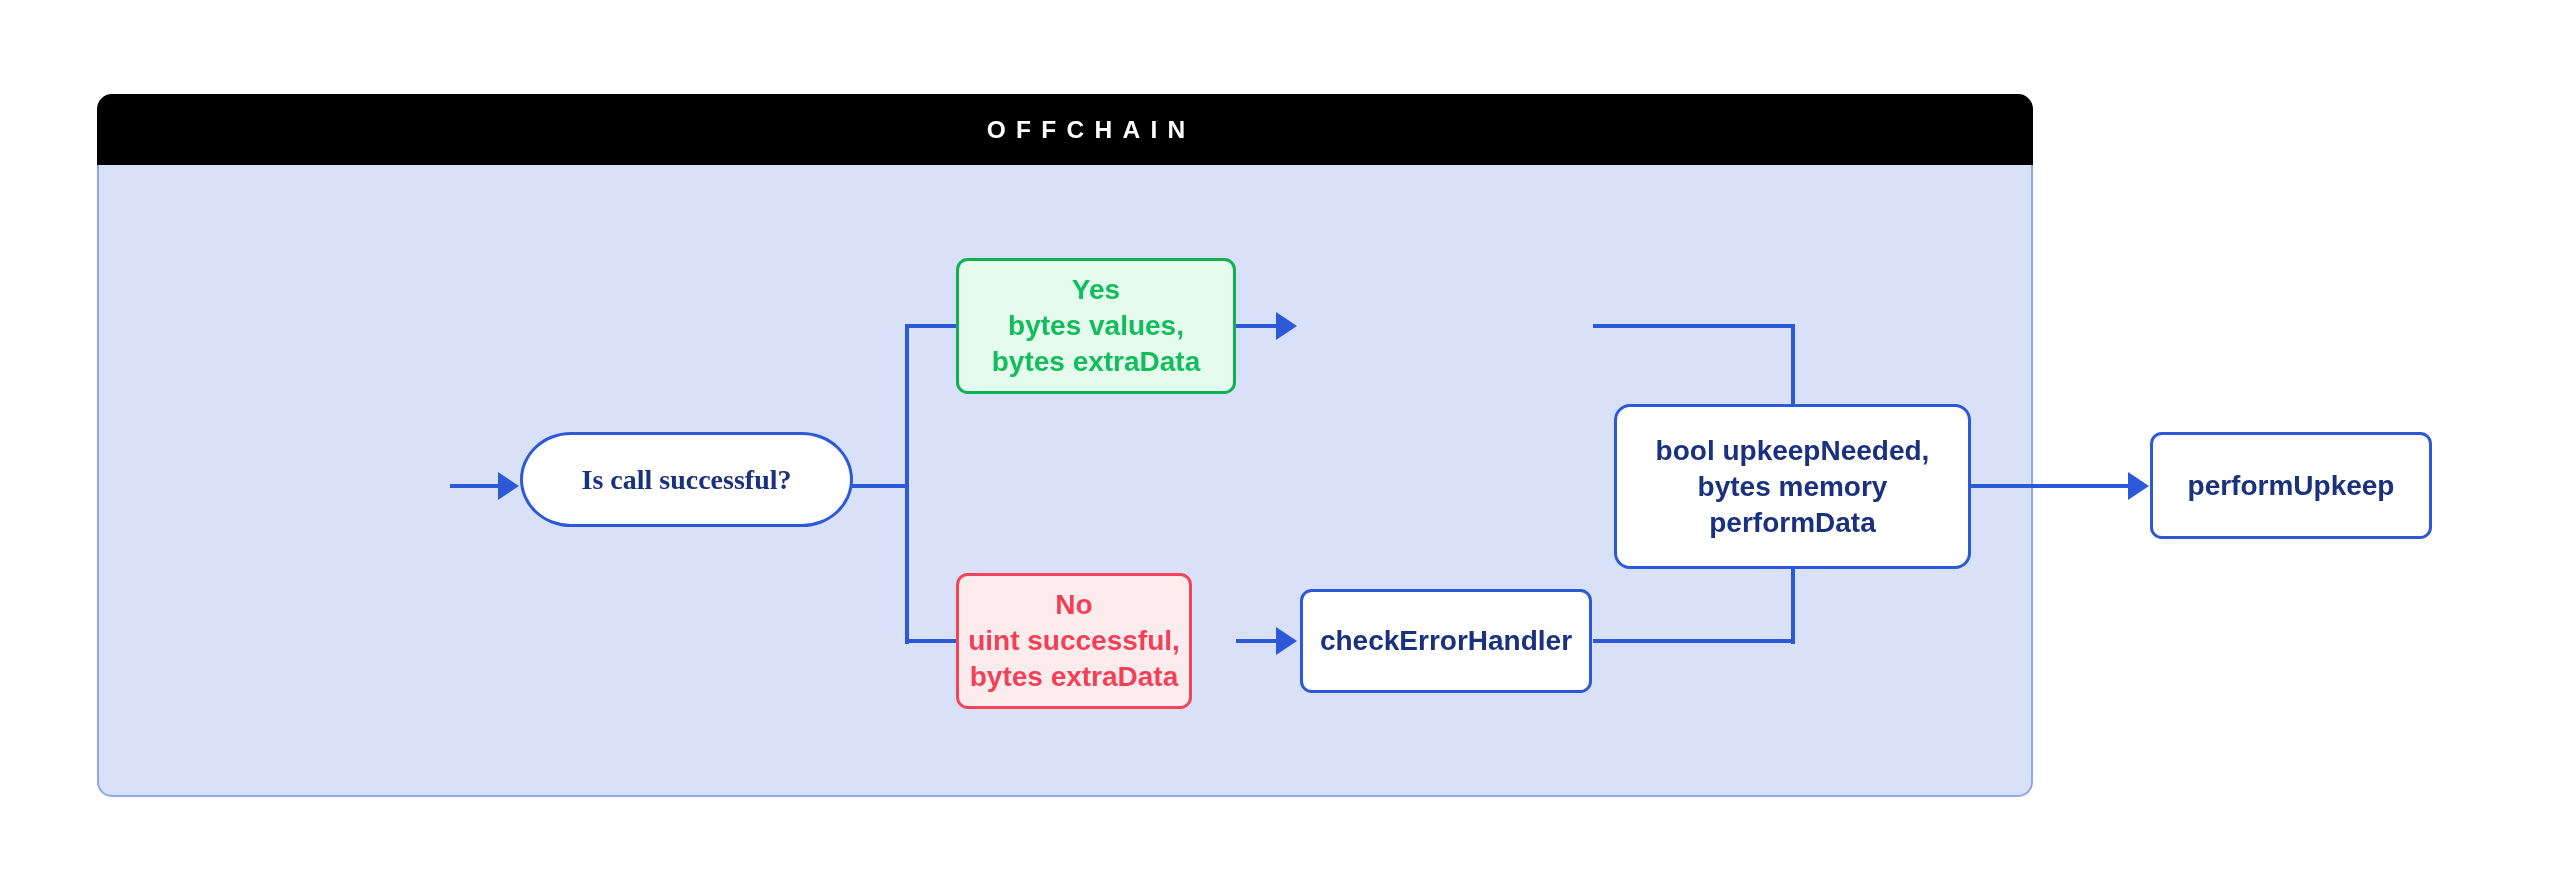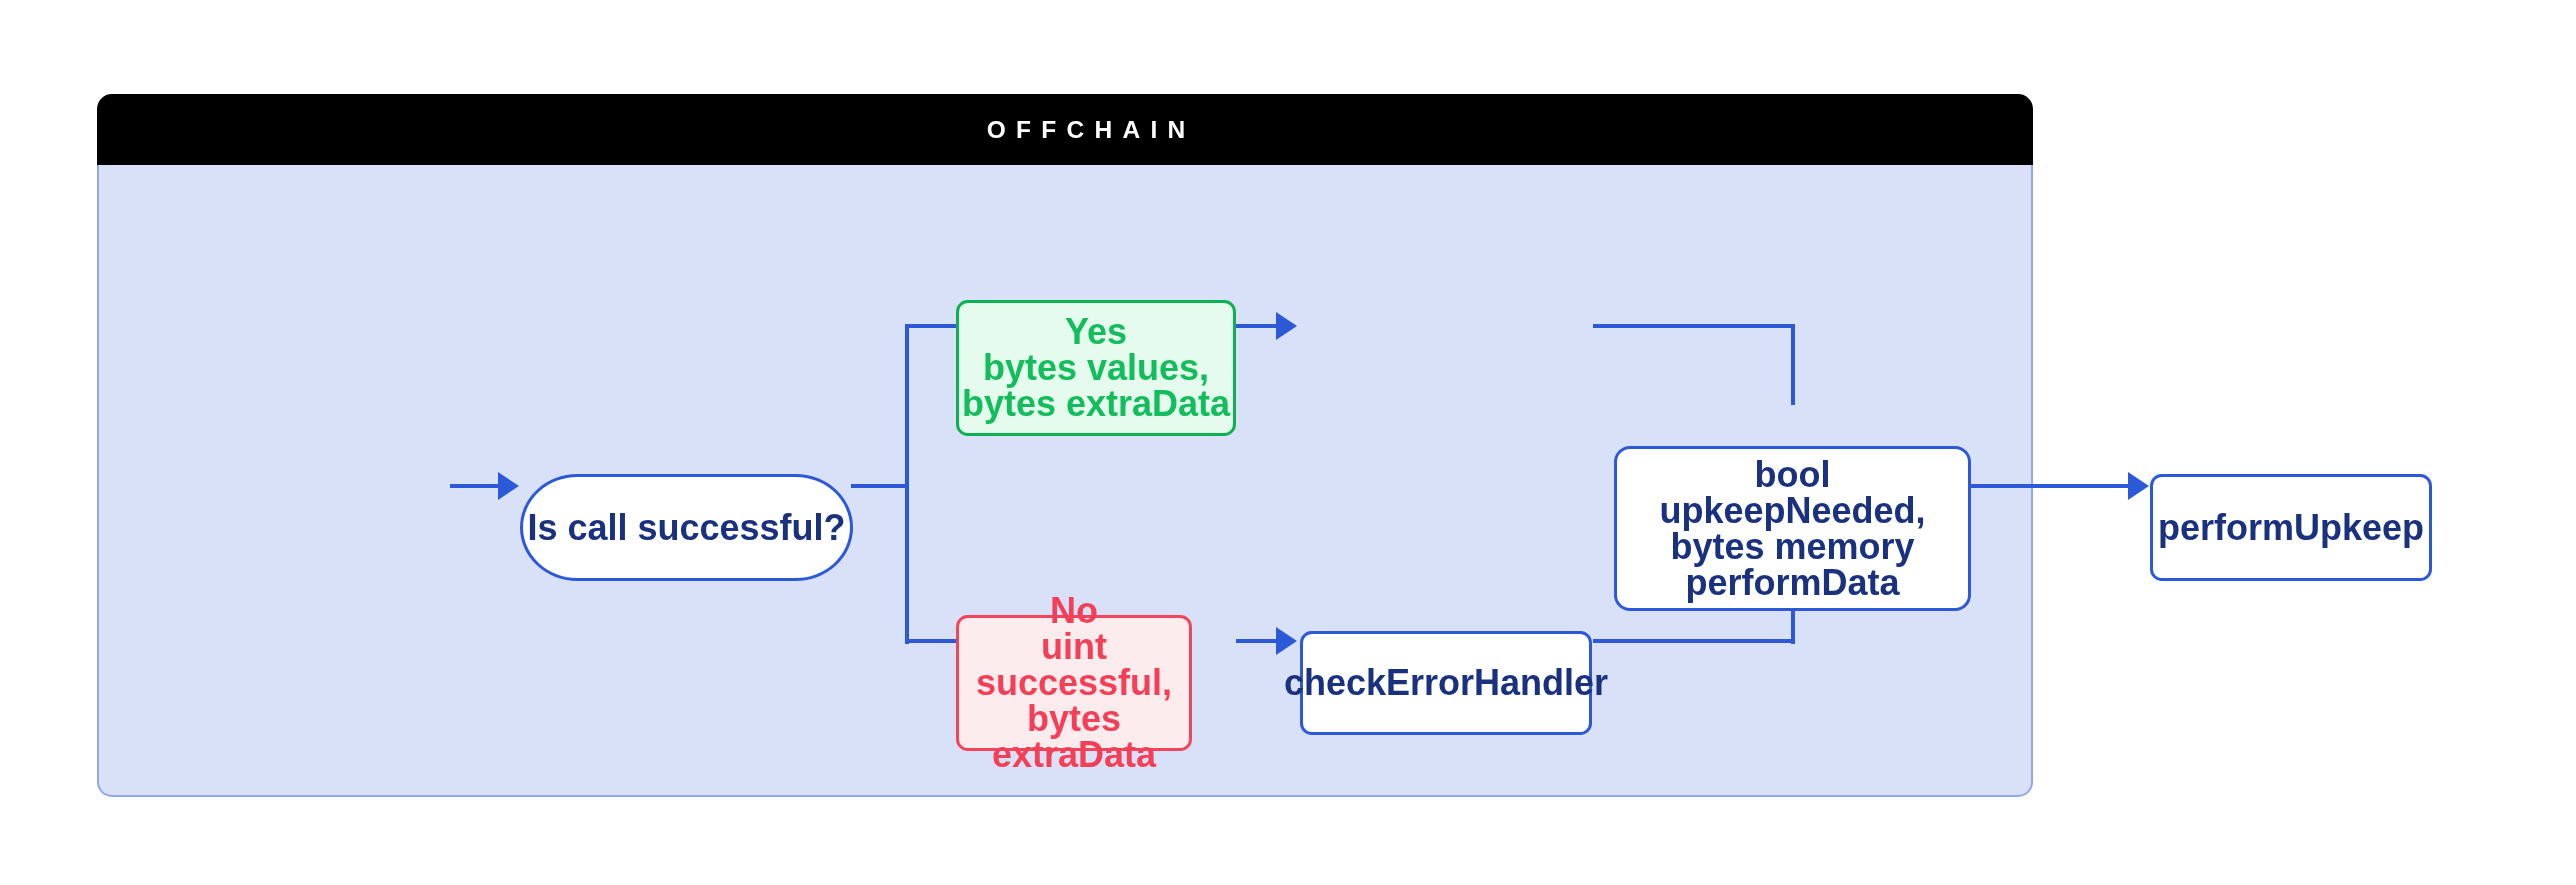--- a/index.html
+++ b/index.html
@@ -43,26 +43,25 @@
   }
 
   
   .node {
     position: absolute; box-sizing: border-box;
     display: flex; flex-direction: column; align-items: center; justify-content: center;
     background: var(--node-bg, #ffffff);
     border: 3.7px solid var(--node-border, #2c59d8);
     border-radius: 11.7px;
     color: var(--node-text, #1a3180);
-    font-weight: bold; font-size: 36px; line-height: 36px;
+    font-weight: bold; font-size: 28px; line-height: 36px;
     text-align: center;
-    margin-top: 42px;
   }
   #node-revert            { left: 158px;  top: 432px;  width: 292px; height: 107px; }
-  #node-decision          { left: 520px;  top: 432px;  width: 333px; height: 107px; border-radius: 58px / 54px; }
+  #node-decision          { left: 520px;  top: 432px;  width: 333px; height: 95px; border-radius: 58px / 54px; font-family: Liberation Serif, serif; }
   #node-yes               { left: 956px; top: 258px;  width: 280px; height: 136px;
                             background: var(--yes-bg, #e4fbed); border-color: var(--yes-border, #0eb151); color: var(--yes-text, #14bd5c); }
   #node-no                { left: 956px; top: 573px; width: 236px; height: 136px;
                             background: var(--no-bg, #fdecee); border-color: var(--no-border, #f2455c); color: var(--no-text, #f43f57); }
   #node-checkcallback     { left: 1300px; top: 274px;  width: 292px; height: 104px; }
   #node-checkerrorhandler { left: 1300px; top: 589px; width: 292px; height: 104px; }
   #node-upkeep            { left: 1614px; top: 404px;  width: 357px; height: 165px; border-radius: 16px; }
   #node-performupkeep     { left: 2150px; top: 432px;  width: 282px; height: 107px; }
 </style>
 </head>

